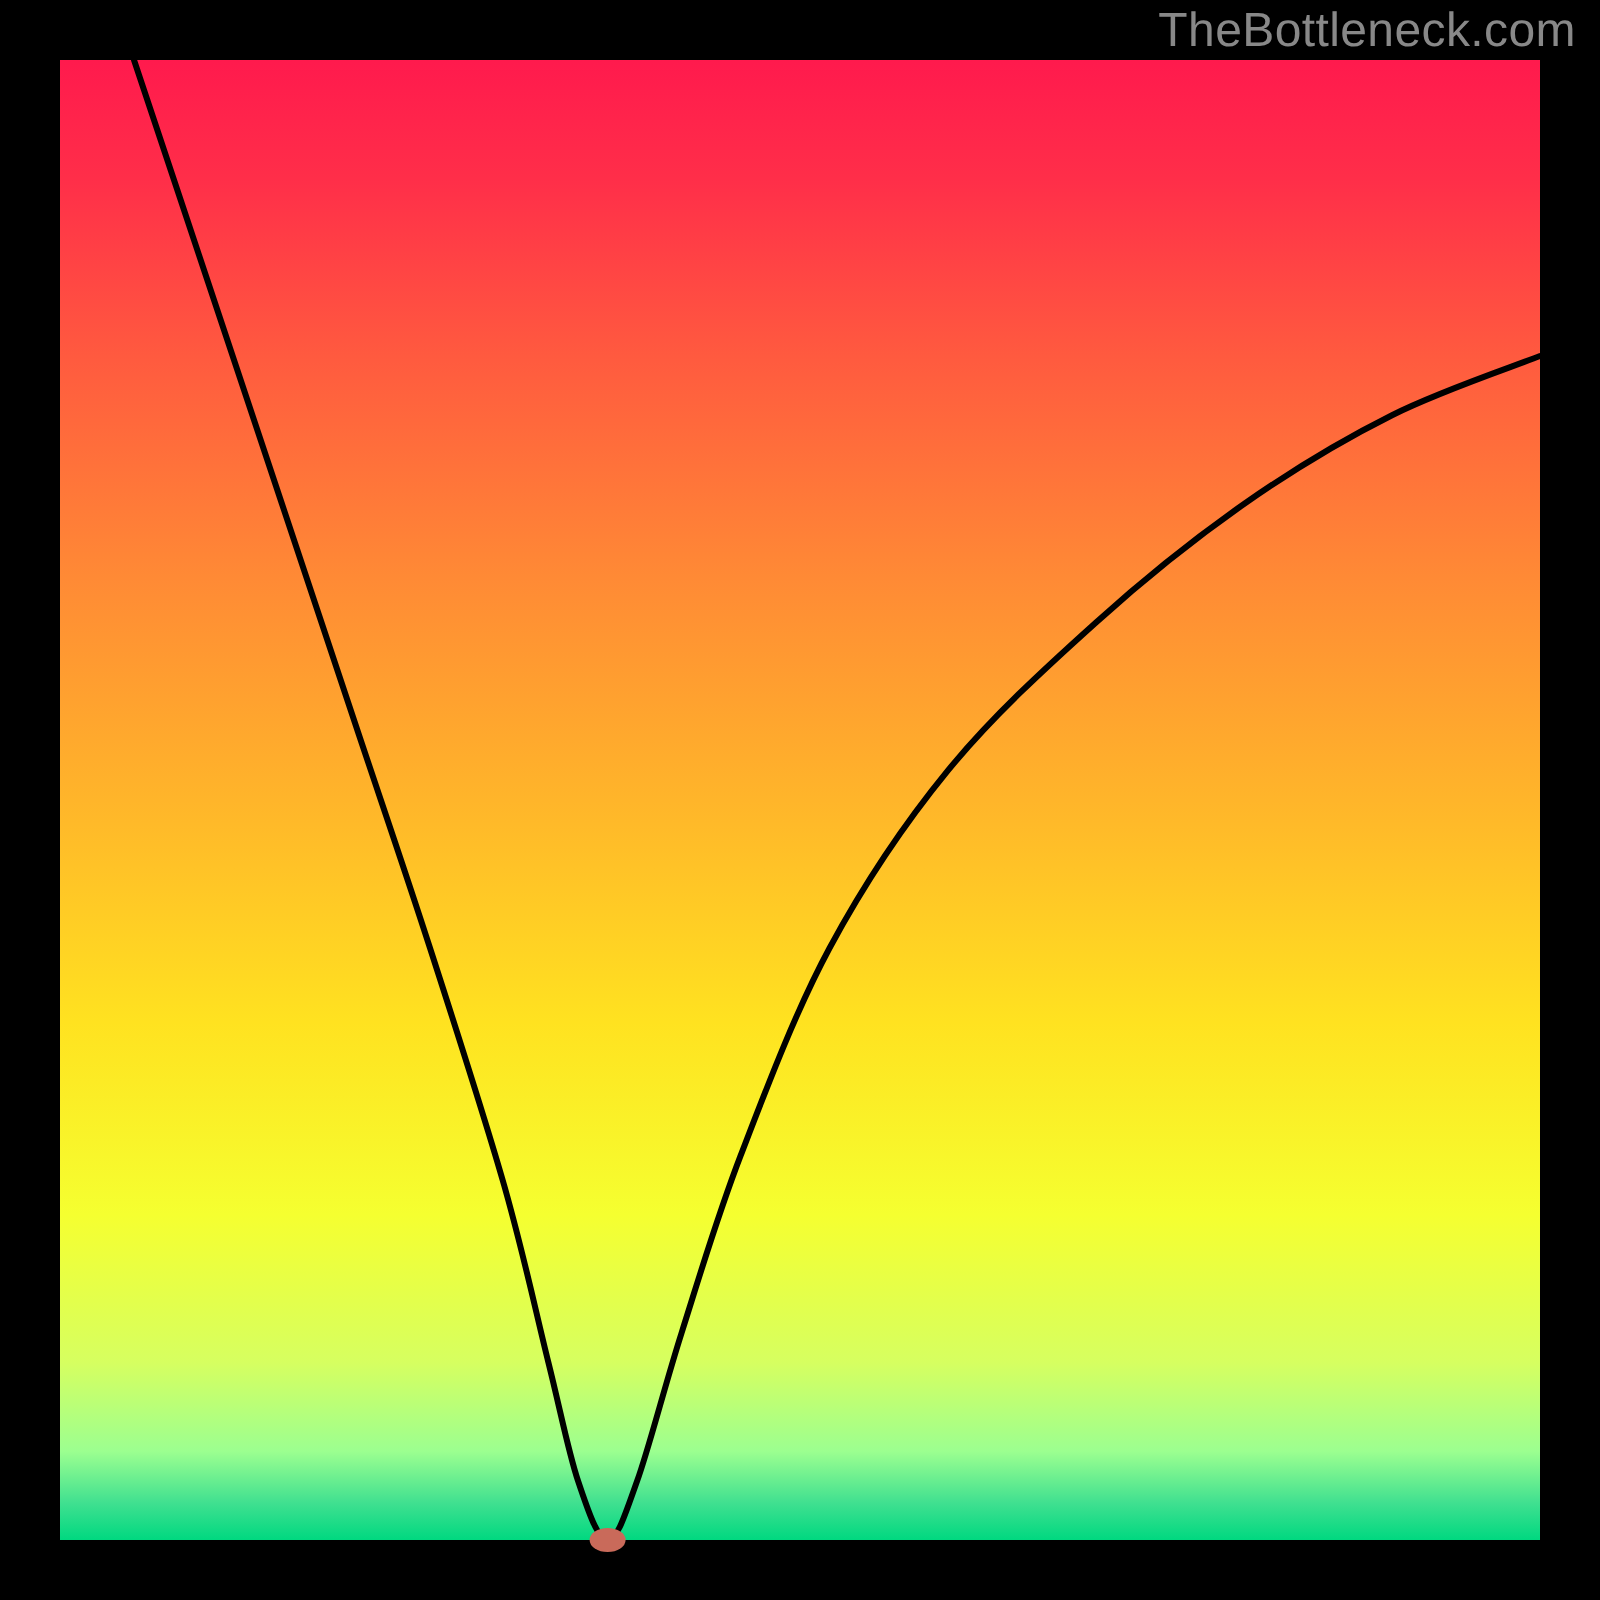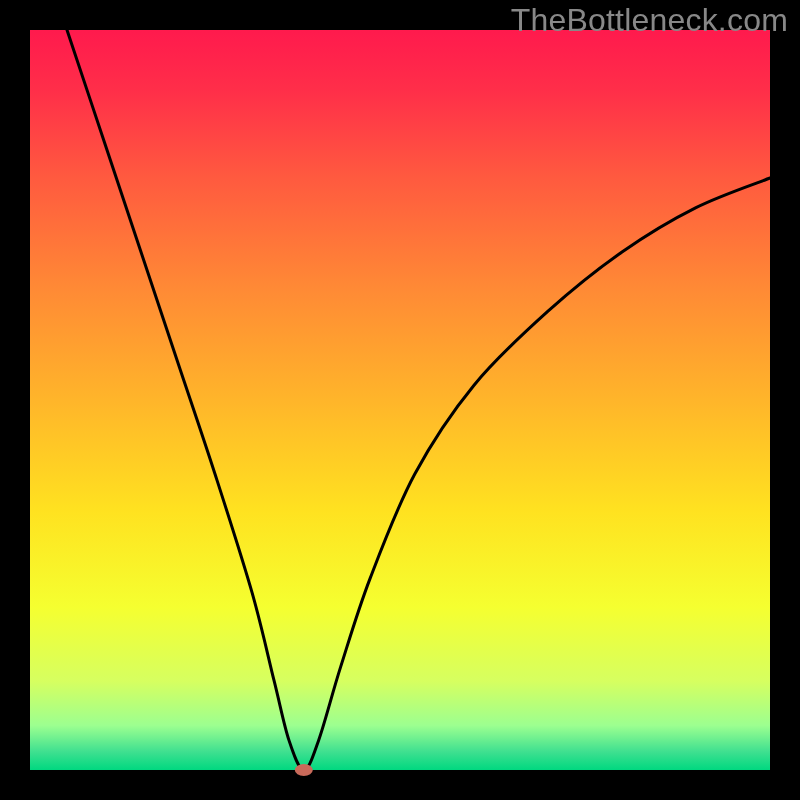--- a/index.html
+++ b/index.html
@@ -15,21 +15,21 @@
     position: relative;
     width: 800px;
     height: 800px;
     box-sizing: border-box;
   }
   .watermark {
     position: absolute;
     top: 2px;
     right: 12px;
     color: #888888;
-    font-size: 32px;
+    font-size: 24px;
     font-weight: 500;
     letter-spacing: 0.2px;
     z-index: 5;
     font-family: Arial, sans-serif;
   }
   svg {
     display: block;
   }
 </style>
 </head>

